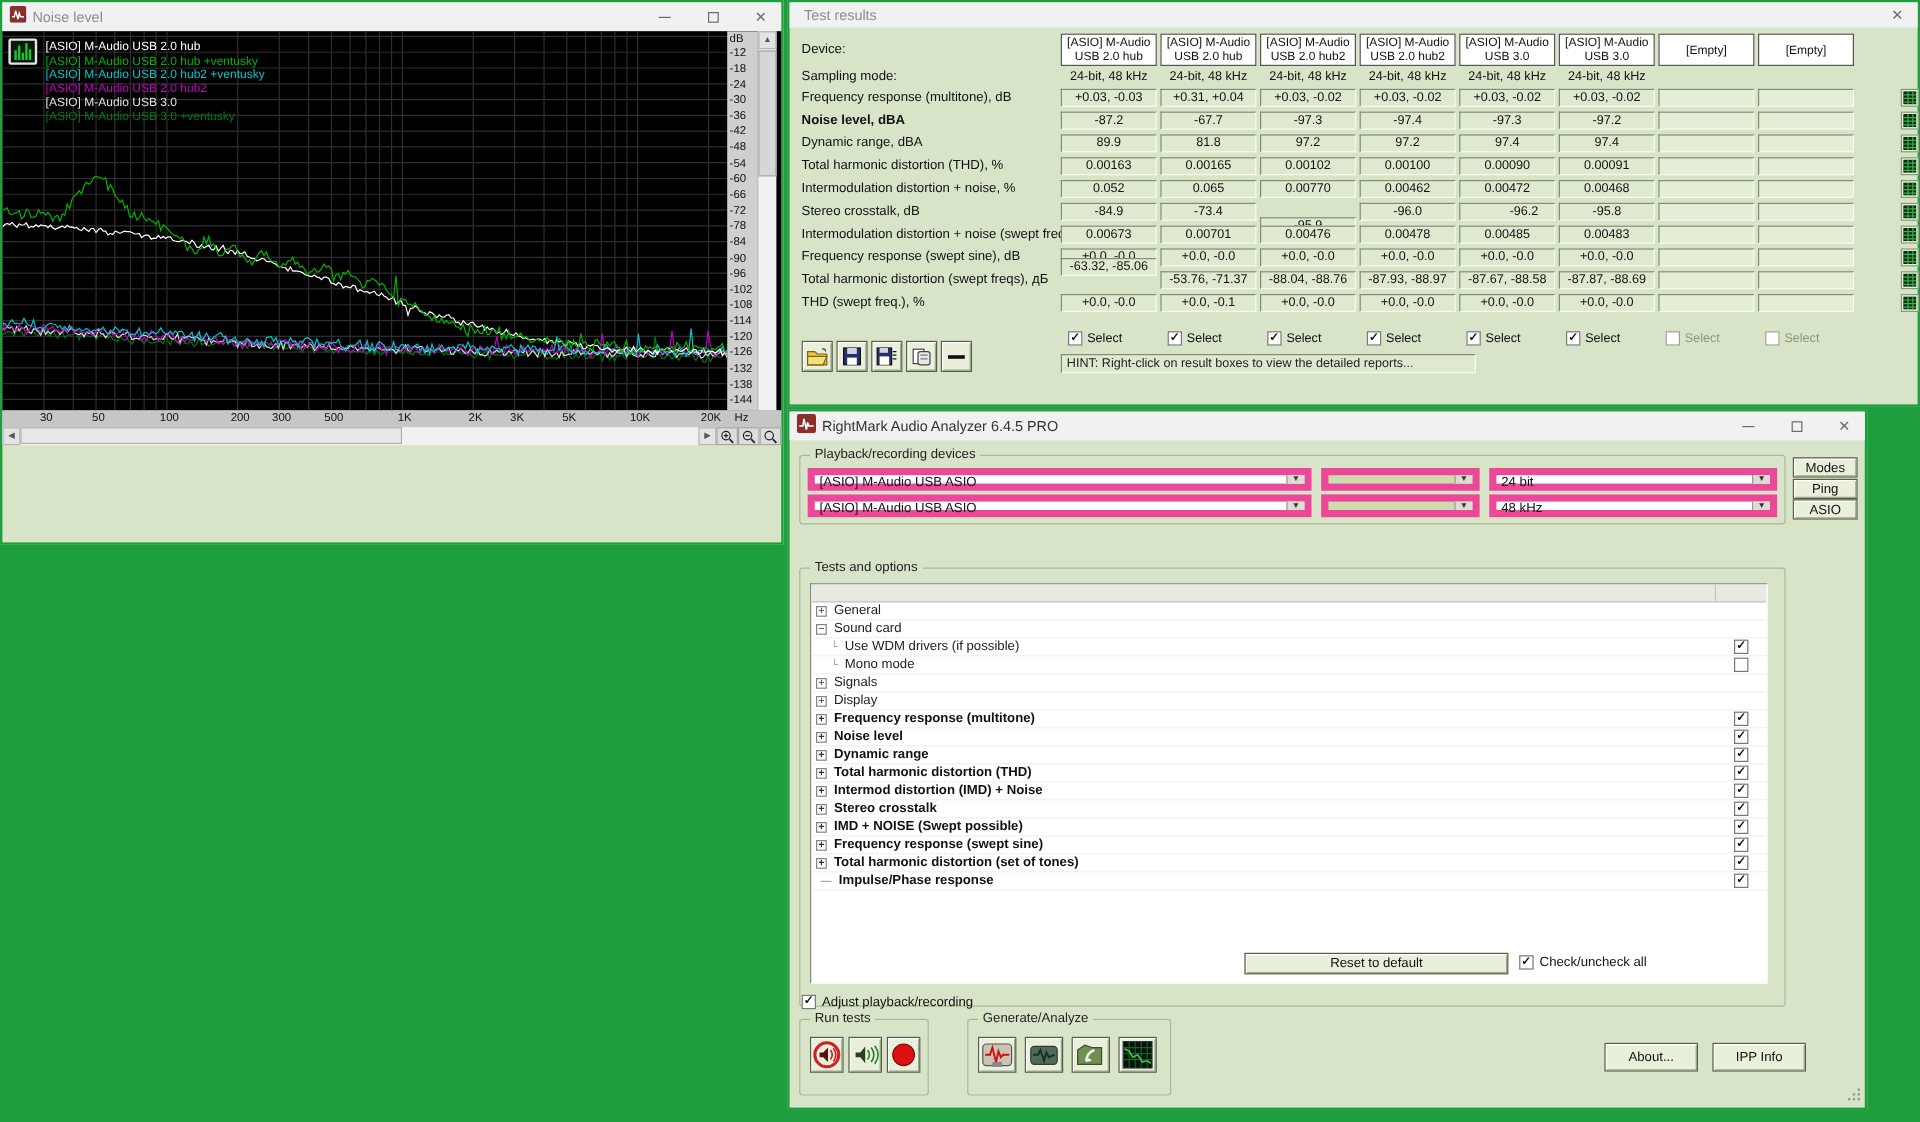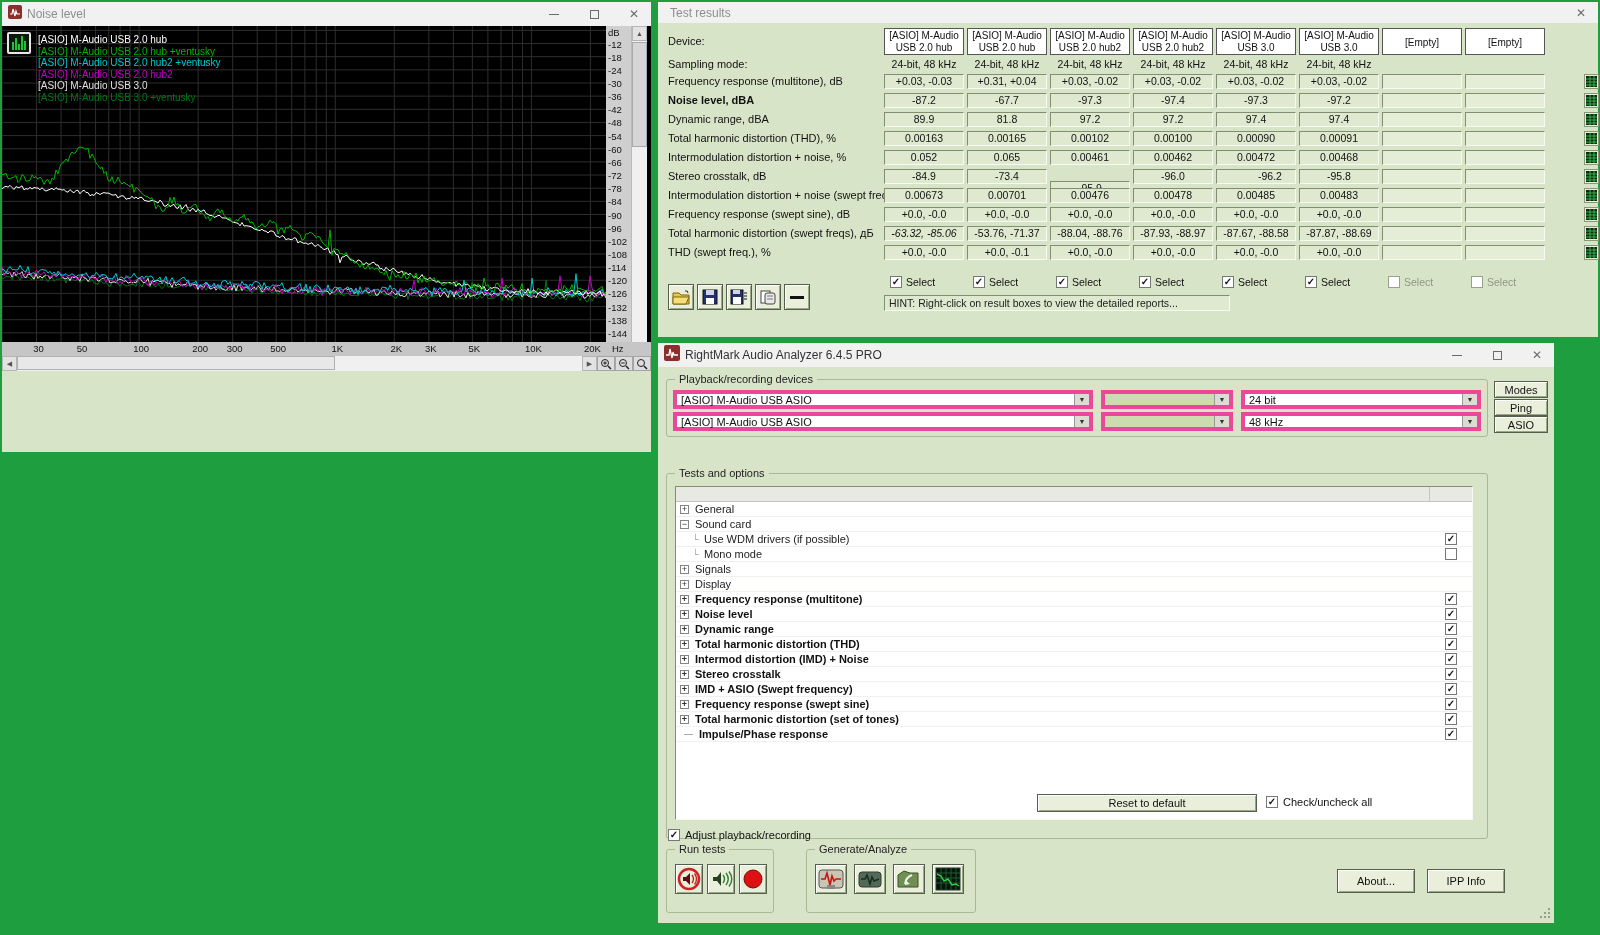--- a/index.html
+++ b/index.html
@@ -63,21 +63,21 @@
   .cb{width:12px;height:12px;background:#fff;border:1px solid #777;display:flex;align-items:center;justify-content:center;font-size:10px;font-weight:bold;color:#111;line-height:10px;flex:none}
   .cb.off{color:transparent}
   .cb.gray{border-color:#9aa08e}
   .hint-box{position:absolute;height:16px;background:#dfe9d0;border:1px solid;border-color:var(--sunkd) var(--sunkl) var(--sunkl) var(--sunkd);font-size:10.5px;line-height:14px;padding-left:4px;color:#222;white-space:nowrap}
   .tb-btn{position:absolute;width:26px;height:26px;background:#e9efdb;border:1px solid #55604a;box-shadow:inset 1px 1px 0 #fff, inset -1px -1px 0 #9aa88a;display:flex;align-items:center;justify-content:center}
   
   #win-main .titlebar{height:24px}
   .main-content{position:relative;height:554px}
   .groupbox{position:absolute;border:1px solid #a9b994;border-radius:3px}
   .groupbox>.glabel{position:absolute;top:-7px;left:8px;background:var(--bg);padding:0 4px;font-size:11px;color:#222}
-  .combo{position:absolute;height:19px;background:#fff;border:4px solid #ec4899;display:flex;align-items:center}
+  .combo{position:absolute;height:19px;background:#fff;border:6px solid #ec4899;display:flex;align-items:flex-start}
   .combo .val{flex:1;font-size:11px;padding-left:4px;color:#111;white-space:nowrap;overflow:hidden}
   .combo.disabled{background:#ccdcae}
   .btn3d{background:#e9efdb;border:1px solid #55604a;box-shadow:inset 1px 1px 0 #fff, inset -1px -1px 0 #9aa88a;font-size:11px;color:#111;display:flex;align-items:center;justify-content:center;position:absolute}
   .tests-list{position:absolute;background:#fff;border:1px solid;border-color:var(--sunkd) var(--sunkl) var(--sunkl) var(--sunkd);overflow:hidden}
   .tl-header{height:15px;background:#e9e9e4;border-bottom:1px solid #c4c4c0;position:relative}
   .tl-header .colsep{position:absolute;right:42px;top:0;bottom:0;width:1px;background:#c4c4c0}
   .tl-row{position:relative;height:15px;border-bottom:1px solid #f1f1ec;display:flex;align-items:center;font-size:11px;color:#222}
   .tl-row.bold{font-weight:bold;color:#111}
   .expander{width:9px;height:9px;border:1px solid #848484;background:#fff;font-size:9px;line-height:7px;text-align:center;color:#333;margin:0 6px 0 4px;flex:none}
   .tl-child{margin-left:16px;color:#999;font-size:9px;width:12px;flex:none}
@@ -592,21 +592,21 @@
             <line x1="0" y1="6" x2="11" y2="6"></line>
             <line x1="0" y1="9" x2="11" y2="9"></line>
             <line x1="4" y1="0" x2="4" y2="11"></line>
             <line x1="8" y1="0" x2="8" y2="11"></line>
           </g>
         </svg>
       </span>
       <div class="r-label" style="top: 128px;">Intermodulation distortion + noise, %</div>
       <div class="r-cell" style="left: 226px; top: 127px;">0.052</div>
       <div class="r-cell" style="left: 309px; top: 127px;">0.065</div>
-      <div class="r-cell" style="left: 392px; top: 127px;">0.00461</div>
+      <div class="r-cell" style="left: 392px; top: 127px;">0.00770</div>
       <div class="r-cell" style="left: 475px; top: 127px;">0.00462</div>
       <div class="r-cell" style="left: 558px; top: 127px;">0.00472</div>
       <div class="r-cell" style="left: 641px; top: 127px;">0.00468</div>
       <div class="r-cell empty" style="left: 724px; top: 127px;"></div>
       <div class="r-cell empty" style="left: 807px; top: 127px;"></div>
       <span class="row-icon" style="left: 926px; top: 127px;">
         <svg width="11" height="11">
           <rect x="0" y="0" width="11" height="11" fill="#0c2a10"></rect>
           <g stroke="#35b54a" stroke-width="1">
             <line x1="0" y1="3" x2="11" y2="3"></line>
@@ -674,21 +674,21 @@
           <g stroke="#35b54a" stroke-width="1">
             <line x1="0" y1="3" x2="11" y2="3"></line>
             <line x1="0" y1="6" x2="11" y2="6"></line>
             <line x1="0" y1="9" x2="11" y2="9"></line>
             <line x1="4" y1="0" x2="4" y2="11"></line>
             <line x1="8" y1="0" x2="8" y2="11"></line>
           </g>
         </svg>
       </span>
       <div class="r-label" style="top: 204px;">Total harmonic distortion (swept freqs), дБ</div>
-      <div class="r-cell" style="left: 226px; top: 203px; font-style: italic;">-63.32, -85.06</div>
+      <div class="r-cell" style="left: 226px; top: 192px;">-63.32, -85.06</div>
       <div class="r-cell" style="left: 309px; top: 203px;">-53.76, -71.37</div>
       <div class="r-cell" style="left: 392px; top: 203px;">-88.04, -88.76</div>
       <div class="r-cell" style="left: 475px; top: 203px;">-87.93, -88.97</div>
       <div class="r-cell" style="left: 558px; top: 203px;">-87.67, -88.58</div>
       <div class="r-cell" style="left: 641px; top: 203px;">-87.87, -88.69</div>
       <div class="r-cell empty" style="left: 724px; top: 203px;"></div>
       <div class="r-cell empty" style="left: 807px; top: 203px;"></div>
       <span class="row-icon" style="left: 926px; top: 203px;">
         <svg width="11" height="11">
           <rect x="0" y="0" width="11" height="11" fill="#0c2a10"></rect>
@@ -905,21 +905,21 @@
               <span>Intermod distortion (IMD) + Noise</span>
               <span class="cb tl-cb">✓</span>
             </div>
             <div class="tl-row bold">
               <span class="expander">+</span>
               <span>Stereo crosstalk</span>
               <span class="cb tl-cb">✓</span>
             </div>
             <div class="tl-row bold">
               <span class="expander">+</span>
-              <span>IMD + ASIO (Swept frequency)</span>
+              <span>IMD + NOISE (Swept possible)</span>
               <span class="cb tl-cb">✓</span>
             </div>
             <div class="tl-row bold">
               <span class="expander">+</span>
               <span>Frequency response (swept sine)</span>
               <span class="cb tl-cb">✓</span>
             </div>
             <div class="tl-row bold">
               <span class="expander">+</span>
               <span>Total harmonic distortion (set of tones)</span>

